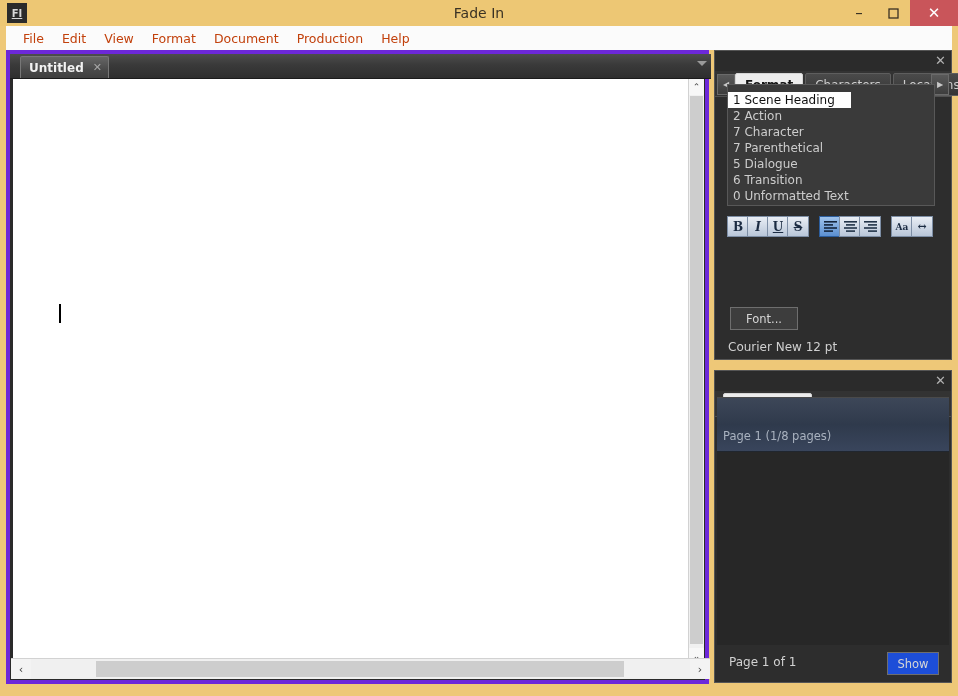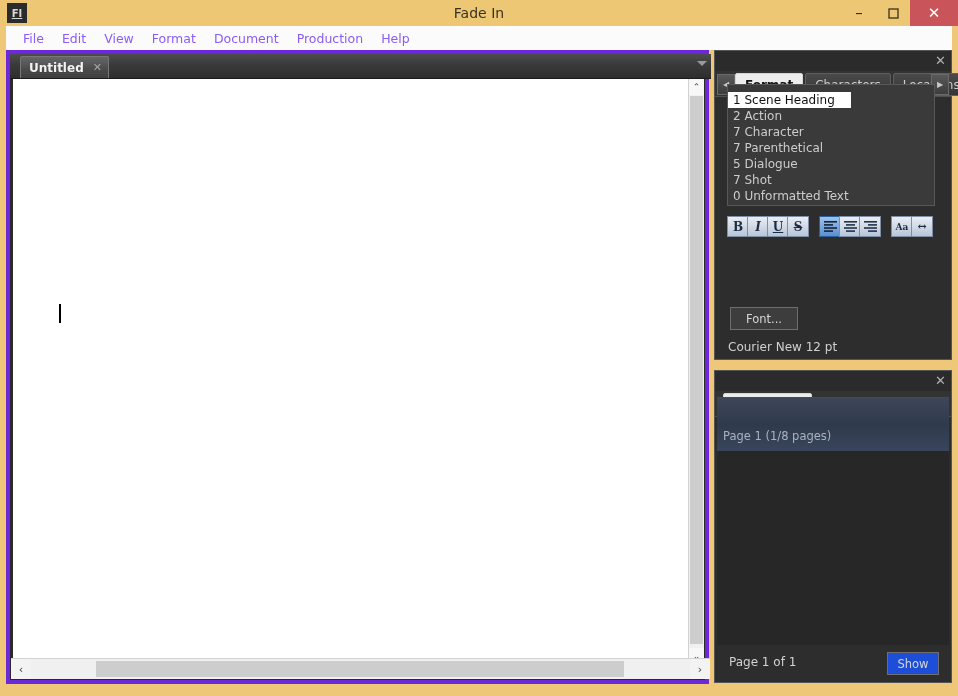--- a/index.html
+++ b/index.html
@@ -28,21 +28,21 @@
   }
   .wbtns{position:absolute;right:0;top:0;height:26px;display:flex;}
   .wbtn{width:34px;height:26px;display:flex;align-items:center;justify-content:center;
         font-size:13px;color:#3a3224;}
   .wbtn.min{font-size:15px;}
   .wbtn.close{width:48px;background:#c9555a;color:#ffffff;font-size:15px;}
 
   
   .menubar{position:absolute;left:6px;top:26px;width:946px;height:24px;background:#fbfbfb;
            display:flex;align-items:center;padding-left:8px;box-sizing:border-box;}
-  .menuitem{font-size:12.5px;color:#8b5cf6;padding:3px 9px;white-space:nowrap;}
+  .menuitem{font-size:12.5px;color:#c2410c;padding:3px 9px;white-space:nowrap;}
 
   
   .docwrap{position:absolute;left:6px;top:50px;width:703px;height:634px;background:#2a2a2a;
            border:4px solid #6d28d9;box-sizing:border-box;}
   .tabstrip{position:absolute;left:0;top:0;width:701px;height:24px;
             background:linear-gradient(to bottom,#4d4d4d 0%,#3a3a3a 45%,#2e2e2e 100%);
             border-bottom:1px solid #1b1b1b;}
   .doctab{position:absolute;left:10px;top:2px;height:22px;min-width:78px;
           background:linear-gradient(to bottom,#666666 0%,#4a4a4a 60%,#3f3f3f 100%);
           border:1px solid #777;border-bottom:none;border-radius:2px 2px 0 0;
@@ -191,21 +191,21 @@
       </div>
       <div class="navarrow r">▶</div>
     </div>
 
     <div class="fmt-list">
       <div><span class="fmt-item sel">1 Scene Heading</span></div>
       <div class="fmt-item">2 Action</div>
       <div class="fmt-item">7 Character</div>
       <div class="fmt-item">7 Parenthetical</div>
       <div class="fmt-item">5 Dialogue</div>
-      <div class="fmt-item">7 Shot</div>
+      <div class="fmt-item">6 Transition</div>
       <div class="fmt-item">0 Unformatted Text</div>
     </div>
 
     <div class="fmtbar">
       <div class="fb" style="left:0px;">
         <span class="ic">B</span>
       </div>
       <div class="fb" style="left:20px;font-style:italic;">
         <span class="ic">I</span>
       </div>

